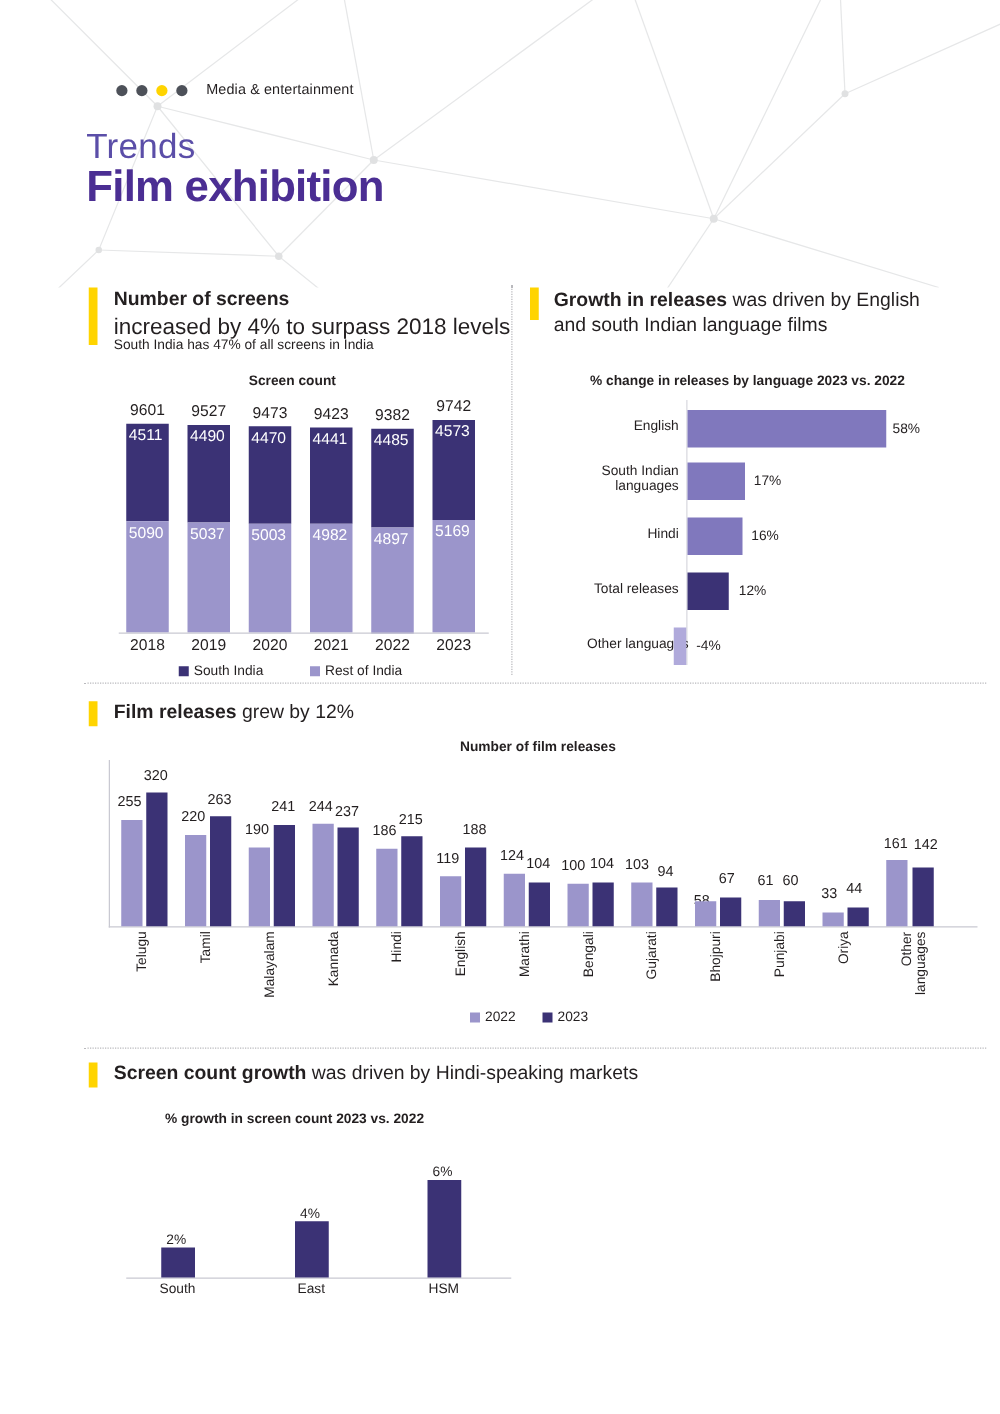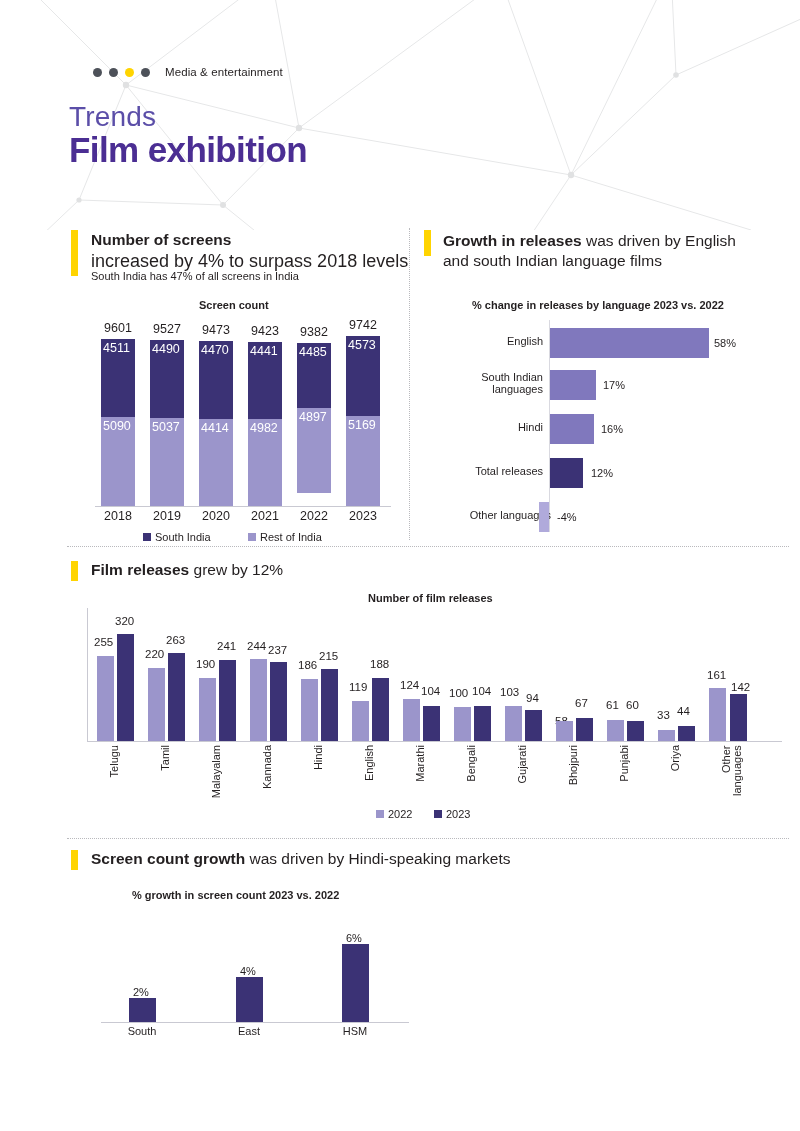--- a/index.html
+++ b/index.html
@@ -155,37 +155,37 @@
             <span class="s-val">5037</span>
           </div>
       </div>
 
       <div class="s-col" style="left:104px;height:165px;">
         <div class="s-total">9473</div>
         <div class="s-top" style="height:78px;">
             <span class="s-val">4470</span>
           </div>
         <div class="s-bot" style="height:87px;">
-            <span class="s-val">4414</span>
+            <span class="s-val">5003</span>
           </div>
       </div>
 
       <div class="s-col" style="left:153px;height:164px;">
         <div class="s-total">9423</div>
         <div class="s-top" style="height:77px;">
             <span class="s-val">4441</span>
           </div>
         <div class="s-bot" style="height:87px;text-align:center;">
             <span class="s-val">4982</span>
           </div>
       </div>
 
       <div class="s-col" style="left:202px;height:163px;">
         <div class="s-total">9382</div>
-        <div class="s-top" style="height:65px;">
+        <div class="s-top" style="height:79px;">
             <span class="s-val">4485</span>
           </div>
         <div class="s-bot" style="height:85px;">
             <span class="s-val">4897</span>
           </div>
       </div>
 
       <div class="s-col" style="left:251px;height:170px;">
         <div class="s-total">9742</div>
         <div class="s-top" style="height:80px;">
@@ -324,21 +324,21 @@
     <div class="g-lab" style="left:539px;top:91px;">60</div>
     <div class="g-bar b23" style="left:540px;bottom:82px;height:20px;"></div>
 
     <div class="g-lab" style="left:570px;top:101px;">33</div>
     <div class="g-bar" style="left:571px;bottom:82px;height:11px;"></div>
     <div class="g-lab" style="left:590px;top:97px;">44</div>
     <div class="g-bar b23" style="left:591px;bottom:82px;height:15px;"></div>
 
     <div class="g-lab" style="left:620px;top:61px;">161</div>
     <div class="g-bar" style="left:622px;bottom:82px;height:53px;"></div>
-    <div class="g-lab" style="left:644px;top:73px;text-align:right;">142</div>
+    <div class="g-lab" style="left:644px;top:62px;text-align:right;">142</div>
     <div class="g-bar b23" style="left:643px;bottom:82px;height:47px;"></div>
 
     <div class="g-x" style="left:22px;">Telugu</div>
     <div class="g-x" style="left:73px;">Tamil</div>
     <div class="g-x" style="left:124px;">Malayalam</div>
     <div class="g-x" style="left:175px;">Kannada</div>
     <div class="g-x" style="left:226px;">Hindi</div>
     <div class="g-x" style="left:277px;">English</div>
     <div class="g-x" style="left:328px;">Marathi</div>
     <div class="g-x" style="left:379px;">Bengali</div>

